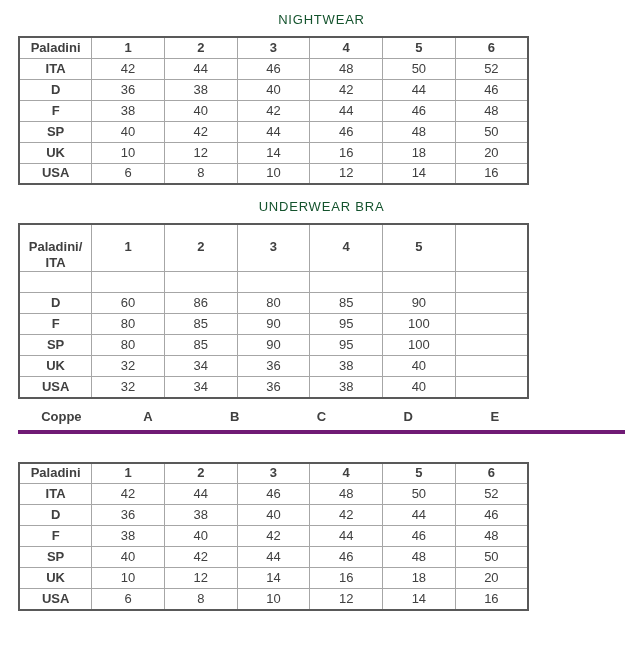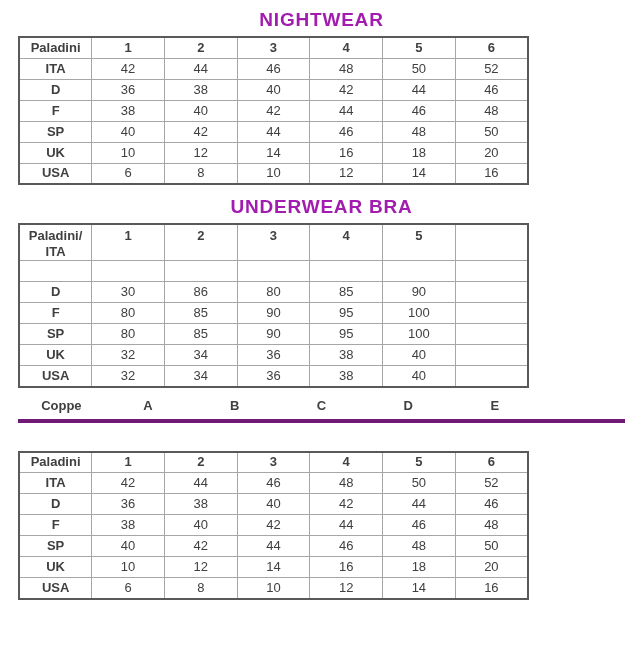--- a/index.html
+++ b/index.html
@@ -19,24 +19,24 @@
     padding: 12px 18px 0 18px;
   }
   .chart-section { margin: 0; }
   .section-bra  { margin-top: 14px; }
   .section-slip { margin-top: 28px; }
   .table-title {
     margin: 0 0 8px 0;
     height: 16px;
     line-height: 16px;
     text-align: center;
-    font-size: 19px;
-    font-weight: bold;
+    font-size: 13px;
+    font-weight: normal;
     letter-spacing: 0.8px;
-    color: #a21caf;
+    color: #14532d;
   }
   table.size-table {
     width: 511px;
     table-layout: fixed;
     border-collapse: collapse;
     border: 2px solid #595959;
   }
   table.size-table th,
   table.size-table td {
     border: 1px solid #a6a6a6;
@@ -49,21 +49,21 @@
     overflow: hidden;
   }
   table.size-table th {
     font-weight: bold;
     white-space: pre-line;
   }
   table.size-table td:first-child { font-weight: bold; }
   .section-bra table.size-table th {
     height: 36px;
     vertical-align: top;
-    padding-top: 3px;
+    padding-top: 14px;
   }
   .cup-row {
     width: 607px;
     display: grid;
     grid-template-columns: repeat(7, 1fr);
     margin-top: 10px;
     padding-bottom: 5px;
     border-bottom: 4px solid #701a75;
     font-size: 13px;
     font-weight: bold;
@@ -169,21 +169,21 @@
             <td></td>
             <td></td>
             <td></td>
             <td></td>
             <td></td>
             <td></td>
             <td></td>
           </tr>
           <tr>
             <td>D</td>
-            <td>30</td>
+            <td>60</td>
             <td>86</td>
             <td>80</td>
             <td>85</td>
             <td>90</td>
             <td></td>
           </tr>
           <tr>
             <td>F</td>
             <td>80</td>
             <td>85</td>

